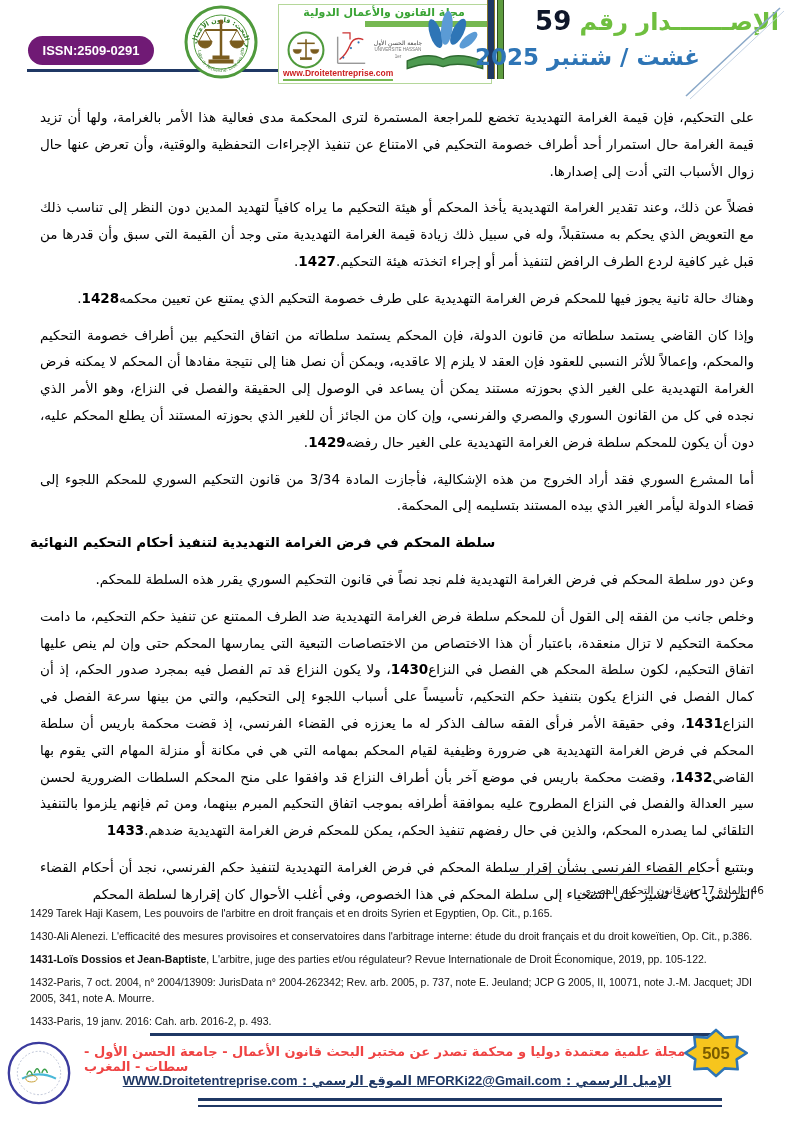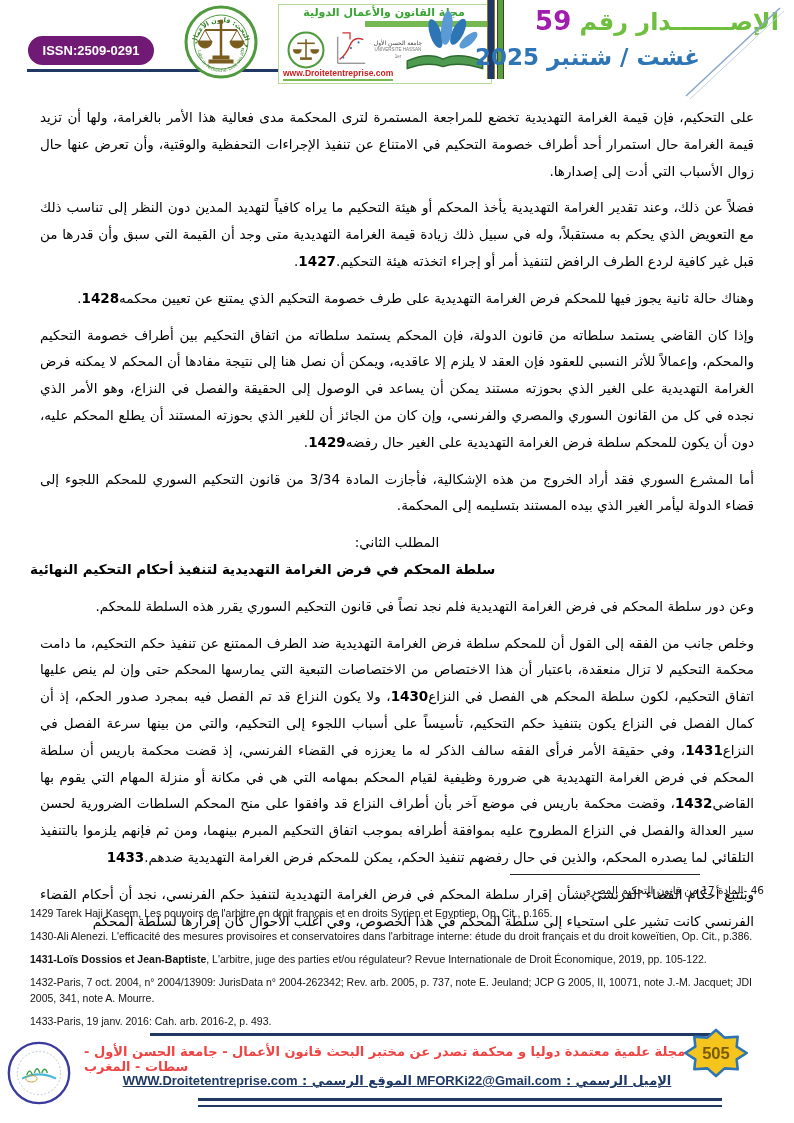--- a/index.html
+++ b/index.html
@@ -23,21 +23,21 @@
   .jb-univ .lat{font-size:4.5px;color:#777;direction:ltr;font-family:"Liberation Sans",sans-serif;}
   .jb-art{position:absolute;left:120px;top:6px;width:90px;height:66px;}
   .jb-site{position:absolute;left:4px;bottom:2px;font-size:8.5px;font-weight:bold;color:#cc2222;
     font-family:"Liberation Sans",sans-serif;border-bottom:2px solid #76b852;padding-bottom:1px;}
   .vbar-navy{position:absolute;left:487px;top:0;width:6px;height:79px;background:#1f3864;
     border-left:1px solid #8a7a2a;border-right:1px solid #8a7a2a;}
   .vbar-green{position:absolute;left:497px;top:0;width:5px;height:79px;background:#5d9c3f;
     border-left:1px solid #2d4a1e;border-right:1px solid #2d4a1e;}
   .issue-line1{position:absolute;left:528px;top:6px;width:258px;text-align:center;direction:rtl;
     font-size:24px;font-weight:bold;color:#6fbf3f;white-space:nowrap;}
-  .issue-line1 .num{color:#a21caf;font-size:26px;}
+  .issue-line1 .num{color:#0f172a;font-size:26px;}
   .issue-date{position:absolute;left:500px;top:44px;width:200px;text-align:center;direction:rtl;
     font-size:23px;font-weight:bold;color:#2e75b6;white-space:nowrap;}
   .diag{position:absolute;left:672px;top:4px;width:118px;height:96px;}
   
   .body-text{position:absolute;top:94px;left:30px;width:734px;direction:rtl;font-size:13.5px;
     line-height:26.8px;color:#000;}
   .blk-p{text-align:justify;text-justify:inter-word;margin:10px;}
   .blk-h1{text-align:center;margin:0;}
   .blk-h2{text-align:left;font-weight:bold;margin:0;}
   .bold{font-weight:bold;}
@@ -141,21 +141,20 @@
     <line x1="108" y1="4" x2="14" y2="92" stroke="#8aa8c8" stroke-width="1.6"></line>
     <line x1="112" y1="7" x2="18" y2="95" stroke="#c3d2e4" stroke-width="1"></line>
   </svg>
 
   <div class="body-text">
       <div class="blk-p"><span>على التحكيم، فإن قيمة الغرامة التهديدية تخضع للمراجعة المستمرة لترى المحكمة مدى فعالية هذا الأمر بالغرامة، ولها أن تزيد قيمة الغرامة حال استمرار أحد أطراف خصومة التحكيم في الامتناع عن تنفيذ الإجراءات التحفظية والوقتية، وأن تعرض عنها حال زوال الأسباب التي أدت إلى إصدارها.</span></div>
       <div class="blk-p"><span>فضلاً عن ذلك، وعند تقدير الغرامة التهديدية يأخذ المحكم أو هيئة التحكيم ما يراه كافياً لتهديد المدين دون النظر إلى تناسب ذلك مع التعويض الذي يحكم به مستقبلاً، وله في سبيل ذلك زيادة قيمة الغرامة التهديدية متى وجد أن القيمة التي سبق وأن قدرها من قبل غير كافية لردع الطرف الرافض لتنفيذ أمر أو إجراء اتخذته هيئة التحكيم.</span><span class="bold">1427</span><span>.</span></div>
       <div class="blk-p"><span>وهناك حالة ثانية يجوز فيها للمحكم فرض الغرامة التهديدية على طرف خصومة التحكيم الذي يمتنع عن تعيين محكمه</span><span class="bold">1428</span><span>.</span></div>
       <div class="blk-p"><span>وإذا كان القاضي يستمد سلطاته من قانون الدولة، فإن المحكم يستمد سلطاته من اتفاق التحكيم بين أطراف خصومة التحكيم والمحكم، وإعمالاً للأثر النسبي للعقود فإن العقد لا يلزم إلا عاقديه، ويمكن أن نصل هنا إلى نتيجة مفادها أن المحكم لا يمكنه فرض الغرامة التهديدية على الغير الذي بحوزته مستند يمكن أن يساعد في الوصول إلى الحقيقة والفصل في النزاع، وهو الأمر الذي نجده في كل من القانون السوري والمصري والفرنسي، وإن كان من الجائز أن للغير الذي بحوزته المستند أن يطلع المحكم عليه، دون أن يكون للمحكم سلطة فرض الغرامة التهديدية على الغير حال رفضه</span><span class="bold">1429</span><span>.</span></div>
       <div class="blk-p"><span>أما المشرع السوري فقد أراد الخروج من هذه الإشكالية، فأجازت المادة 3/34 من قانون التحكيم السوري للمحكم اللجوء إلى قضاء الدولة ليأمر الغير الذي بيده المستند بتسليمه إلى المحكمة.</span></div>
-      <div class="blk-h1"><span>المطلب الثاني:</span></div>
       <div class="blk-h2"><span>سلطة المحكم في فرض الغرامة التهديدية لتنفيذ أحكام التحكيم النهائية</span></div>
       <div class="blk-p"><span>وعن دور سلطة المحكم في فرض الغرامة التهديدية فلم نجد نصاً في قانون التحكيم السوري يقرر هذه السلطة للمحكم.</span></div>
       <div class="blk-p"><span>وخلص جانب من الفقه إلى القول أن للمحكم سلطة فرض الغرامة التهديدية ضد الطرف الممتنع عن تنفيذ حكم التحكيم، ما دامت محكمة التحكيم لا تزال منعقدة، باعتبار أن هذا الاختصاص من الاختصاصات التبعية التي يمارسها المحكم حتى وإن لم ينص عليها اتفاق التحكيم، لكون سلطة المحكم هي الفصل في النزاع</span><span class="bold">1430</span><span>، ولا يكون النزاع قد تم الفصل فيه بمجرد صدور الحكم، إذ أن كمال الفصل في النزاع يكون بتنفيذ حكم التحكيم، تأسيساً على أسباب اللجوء إلى التحكيم، والتي من بينها سرعة الفصل في النزاع</span><span class="bold">1431</span><span>، وفي حقيقة الأمر فرأى الفقه سالف الذكر له ما يعززه في القضاء الفرنسي، إذ قضت محكمة باريس أن سلطة المحكم في فرض الغرامة التهديدية هي ضرورة وظيفية لقيام المحكم بمهامه التي هي في مكانة أو منزلة المهام التي يقوم بها القاضي</span><span class="bold">1432</span><span>، وقضت محكمة باريس في موضع آخر بأن أطراف النزاع قد وافقوا على منح المحكم السلطات الضرورية لحسن سير العدالة والفصل في النزاع المطروح عليه بموافقة أطرافه بموجب اتفاق التحكيم المبرم بينهما، ومن ثم فإنهم يلزموا بالتنفيذ التلقائي لما يصدره المحكم، والذين في حال رفضهم تنفيذ الحكم، يمكن للمحكم فرض الغرامة التهديدية ضدهم.</span><span class="bold">1433</span></div>
       <div class="blk-p"><span>وبتتبع أحكام القضاء الفرنسي بشأن إقرار سلطة المحكم في فرض الغرامة التهديدية لتنفيذ حكم الفرنسي، نجد أن أحكام القضاء الفرنسي كانت تشير على استحياء إلى سلطة المحكم في هذا الخصوص، وفي أغلب الأحوال كان إقرارها لسلطة المحكم</span></div>
     </div>
 
   <div class="fn-sep"></div>
   <div class="footnotes">
     <div>
         <div class="fn-ar"><span>46 -المادة 17 من قانون التحكيم المصري.</span></div>

